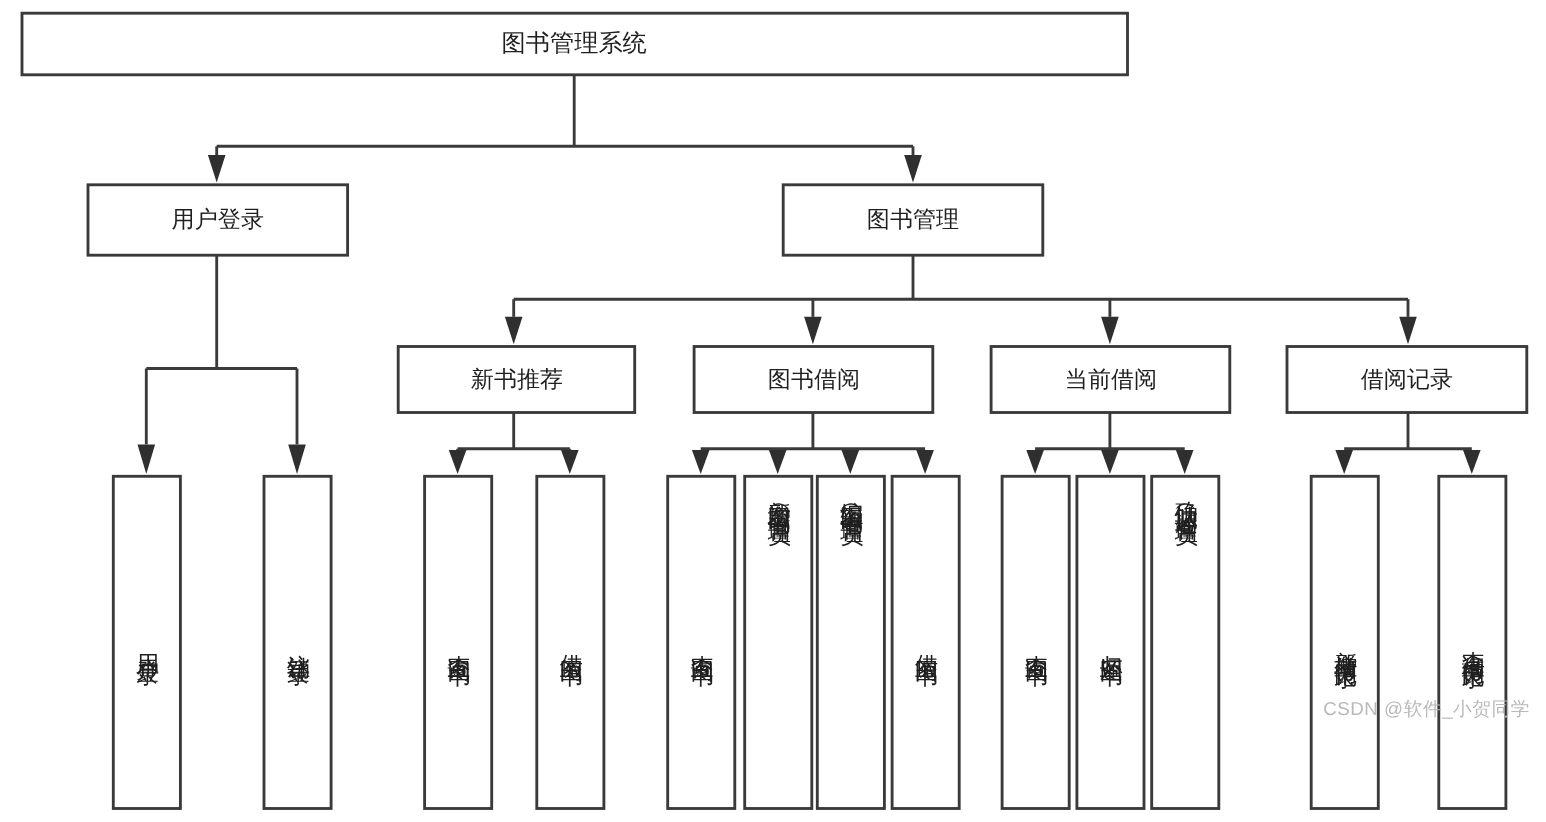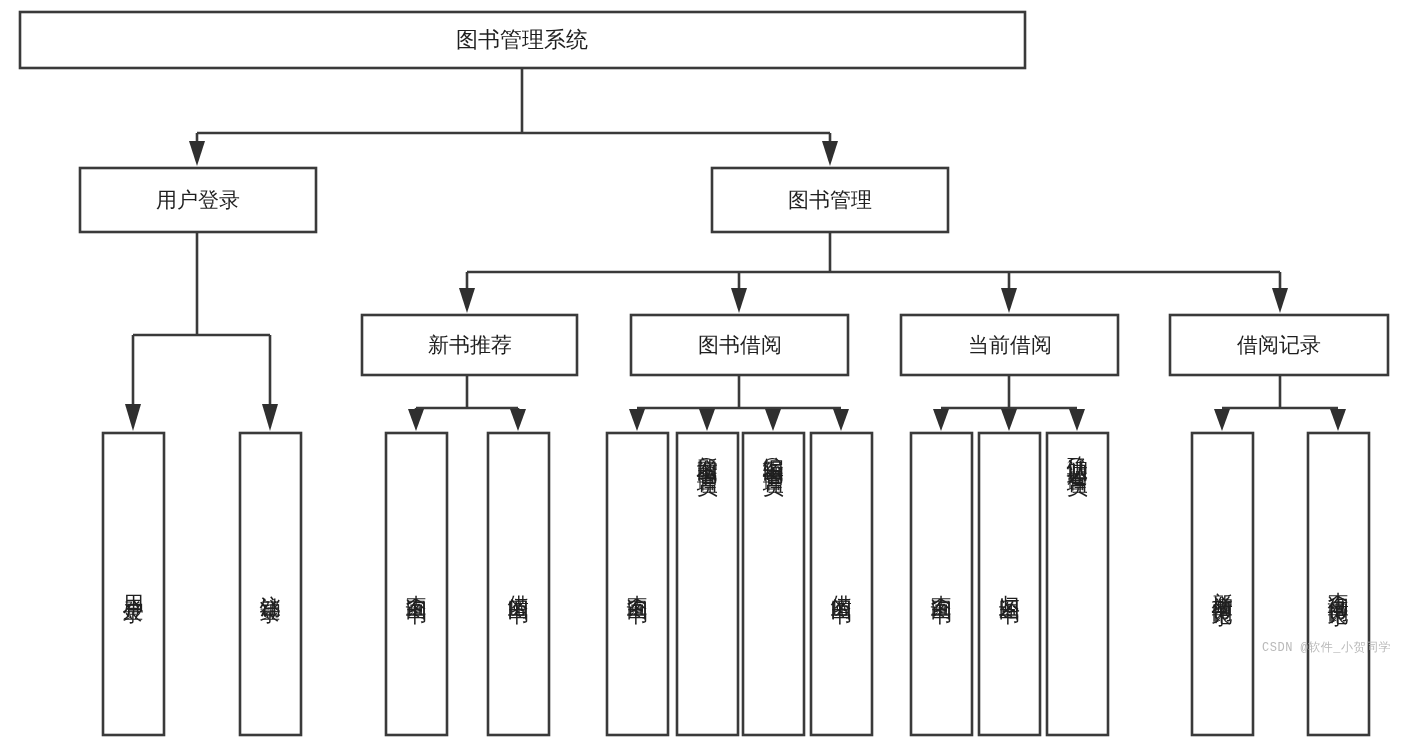--- a/index.html
+++ b/index.html
@@ -72,22 +72,22 @@
     line-height: 1.32;
     letter-spacing: 3px;
     color: #1f1f1f;
     white-space: nowrap;
     text-align: center;
   }
   .watermark {
     position: absolute;
     right: 14px;
     bottom: 4px;
-    font-family: Liberation Mono, monospace;
-    font-size: 12px;
+    font-family: Liberation Sans, sans-serif;
+    font-size: 17px;
     color: #b9b9b9;
     letter-spacing: 0.5px;
     user-select: none;
   }
 </style>
 </head>
 <body>
 
 <div id="diagram-root">
 

